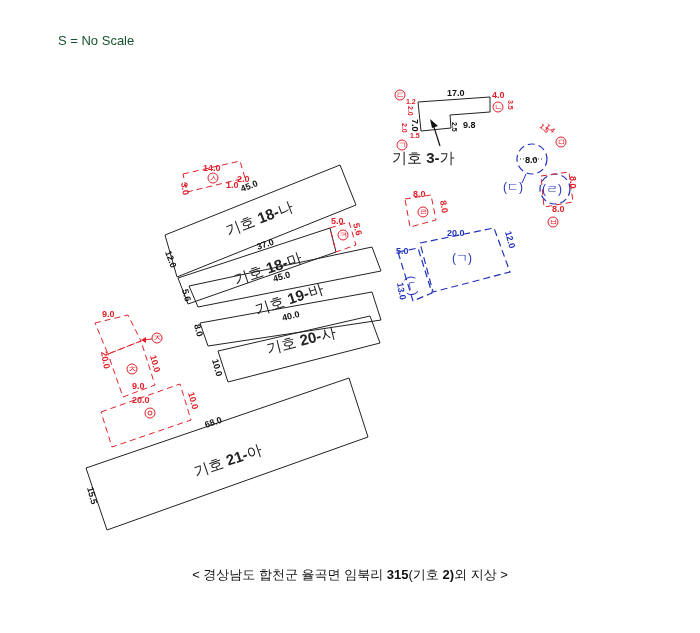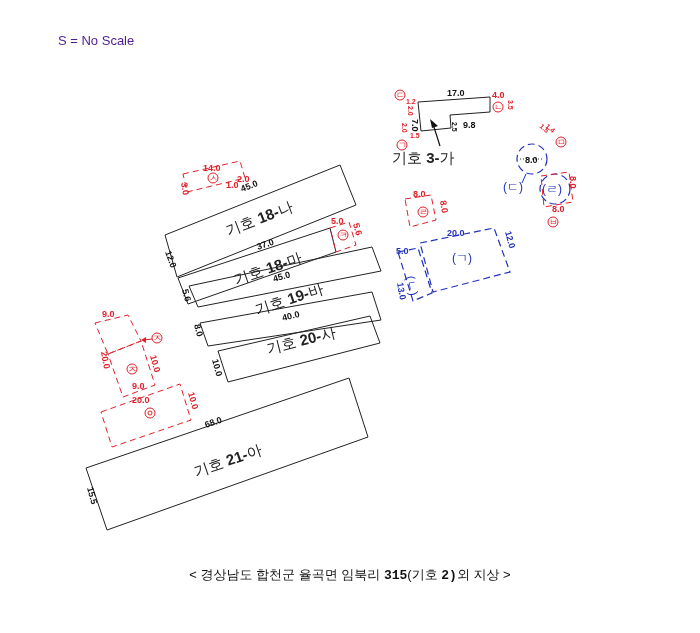--- a/index.html
+++ b/index.html
@@ -1,19 +1,19 @@
 <!DOCTYPE html>
 <html><head>
   <meta charset="utf-8">
   <style>
     html, body { margin: 0; padding: 0; background: #ffffff; }
     body { width: 700px; height: 633px; position: relative; overflow: hidden; font-family: "Liberation Sans", "DejaVu Sans", sans-serif; }
-    #scale-note { position: absolute; left: 58px; top: 33px; font-size: 13px; color: #4c1d95; }
+    #scale-note { position: absolute; left: 58px; top: 33px; font-size: 13px; color: #14532d; }
     #caption { position: absolute; left: 0; width: 700px; top: 566px; text-align: center; font-size: 13px; color: #111; }
-    #caption b { font-weight: bold; font-family: Liberation Mono, monospace; }
+    #caption b { font-weight: bold; }
     svg { position: absolute; left: 0; top: 0; }
     .bld { fill: none; stroke: #222; stroke-width: 1; }
     .lbl { font-size: 15px; fill: #222; }
     .lbl-b { font-weight: bold; }
     .dim { font-size: 9px; fill: #111; font-weight: bold; }
     .rdim { font-size: 9px; fill: #e0202a; font-weight: bold; }
     .bdim { font-size: 9px; fill: #2233bb; font-weight: bold; }
     .red-dash { fill: none; stroke: #e0202a; stroke-width: 1; stroke-dasharray: 6 4; }
     .blue-dash { fill: none; stroke: #2233bb; stroke-width: 1.2; stroke-dasharray: 7 4; }
     .red-mark { fill: none; stroke: #e0202a; stroke-width: 1; }

